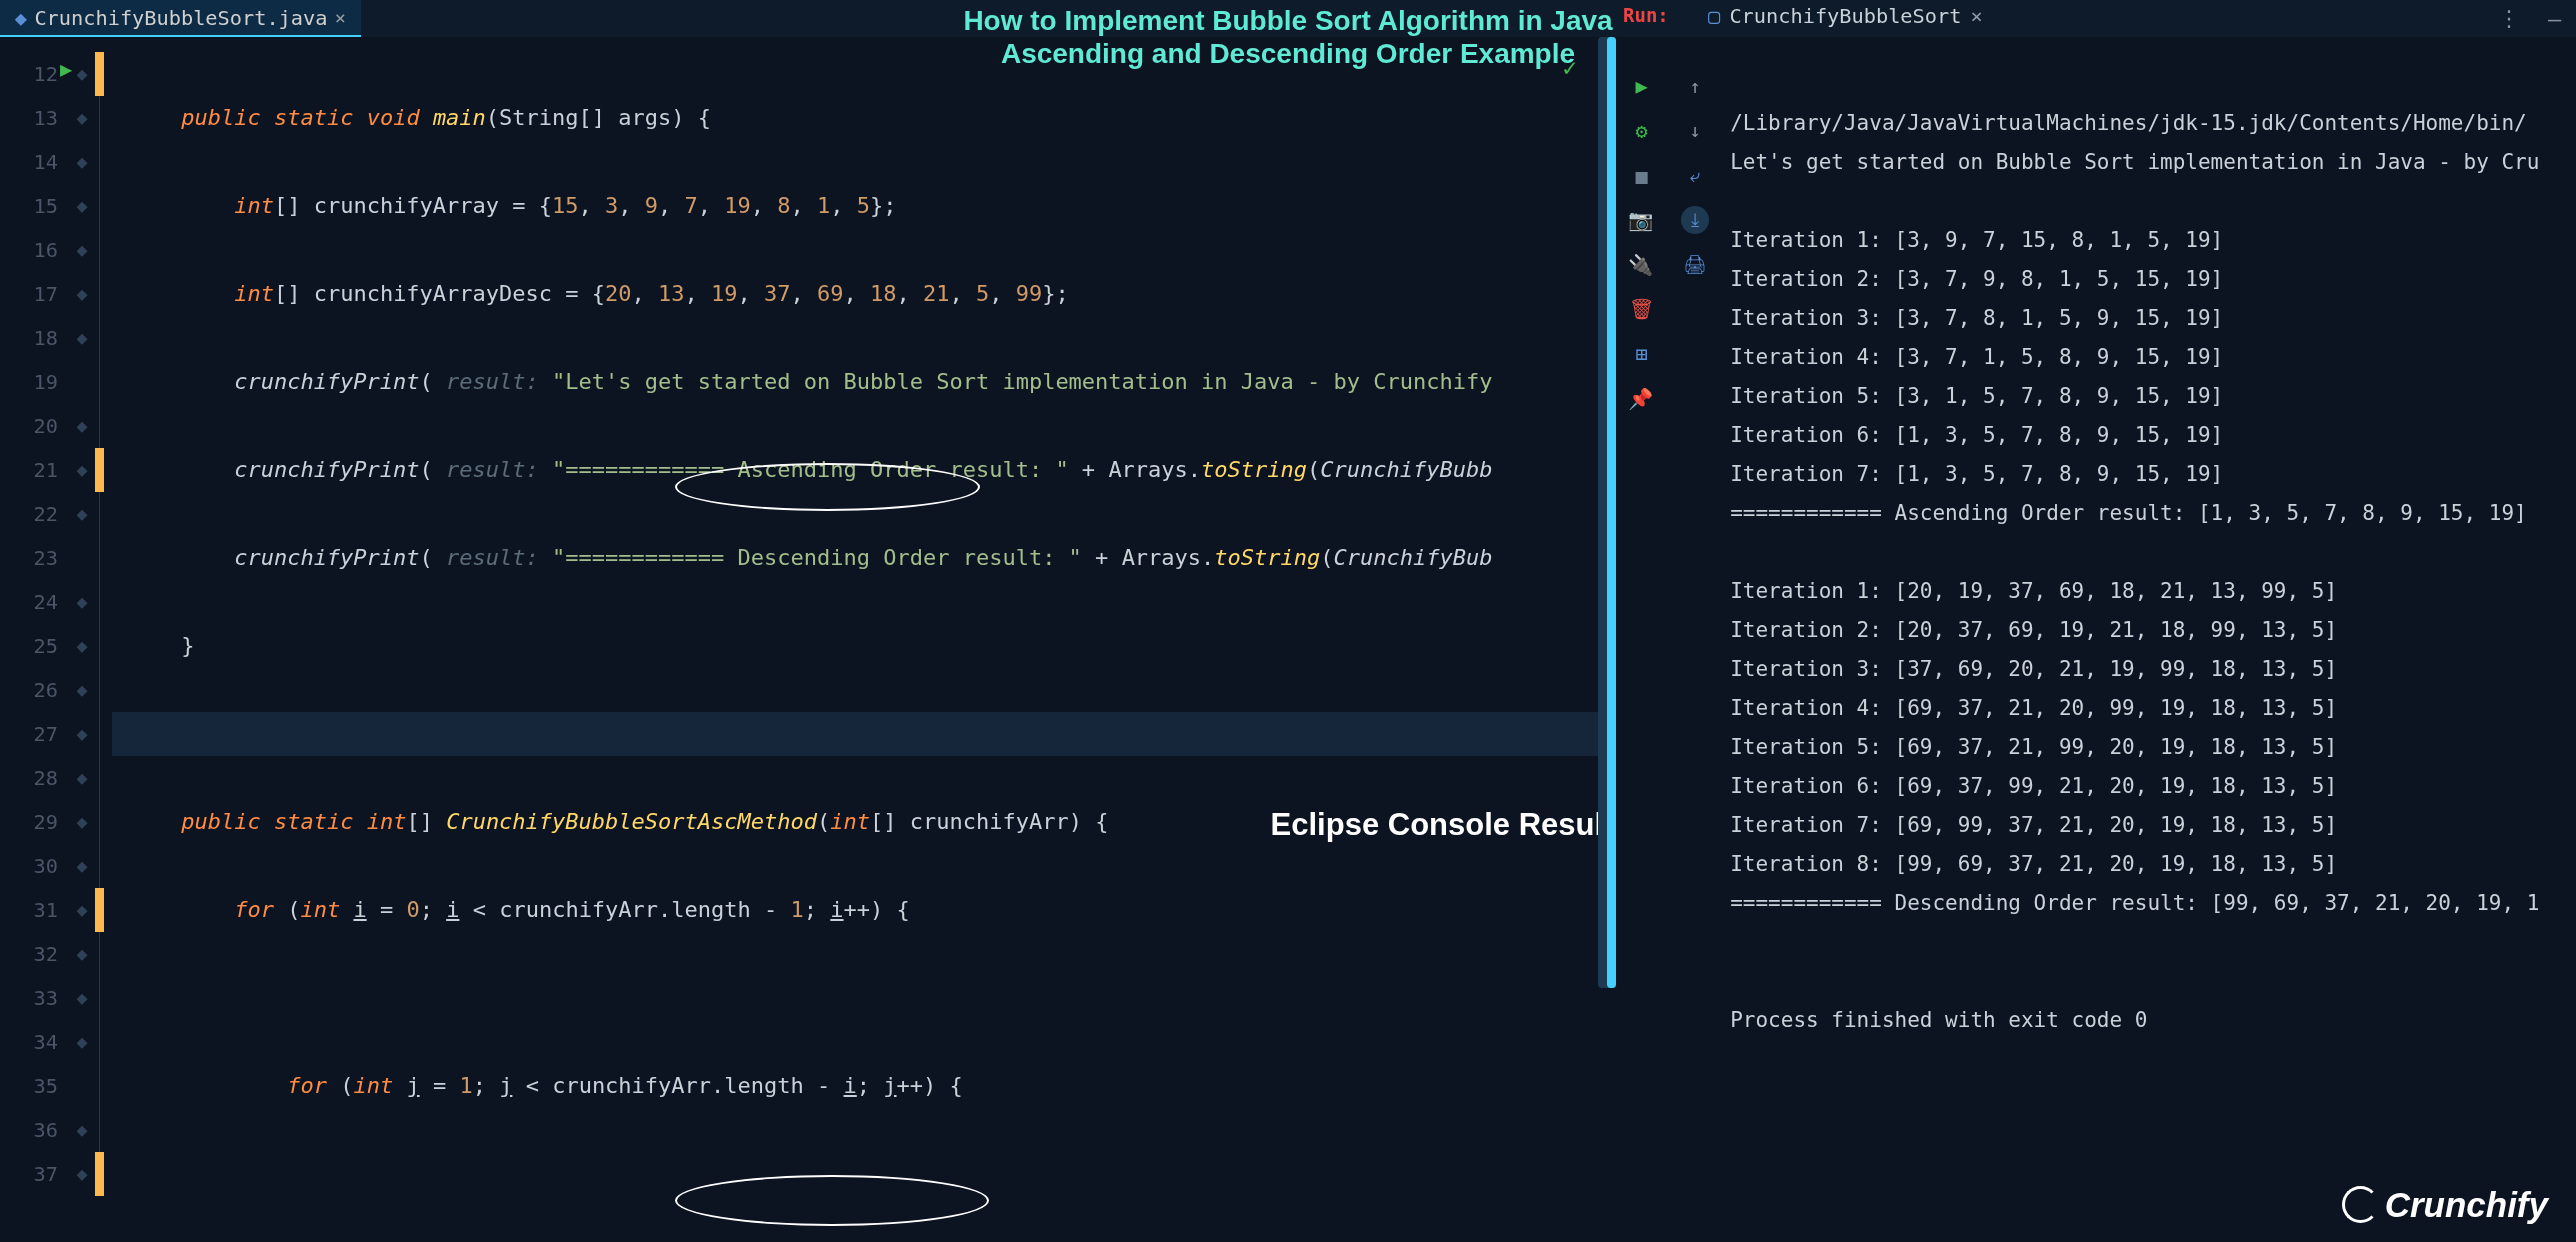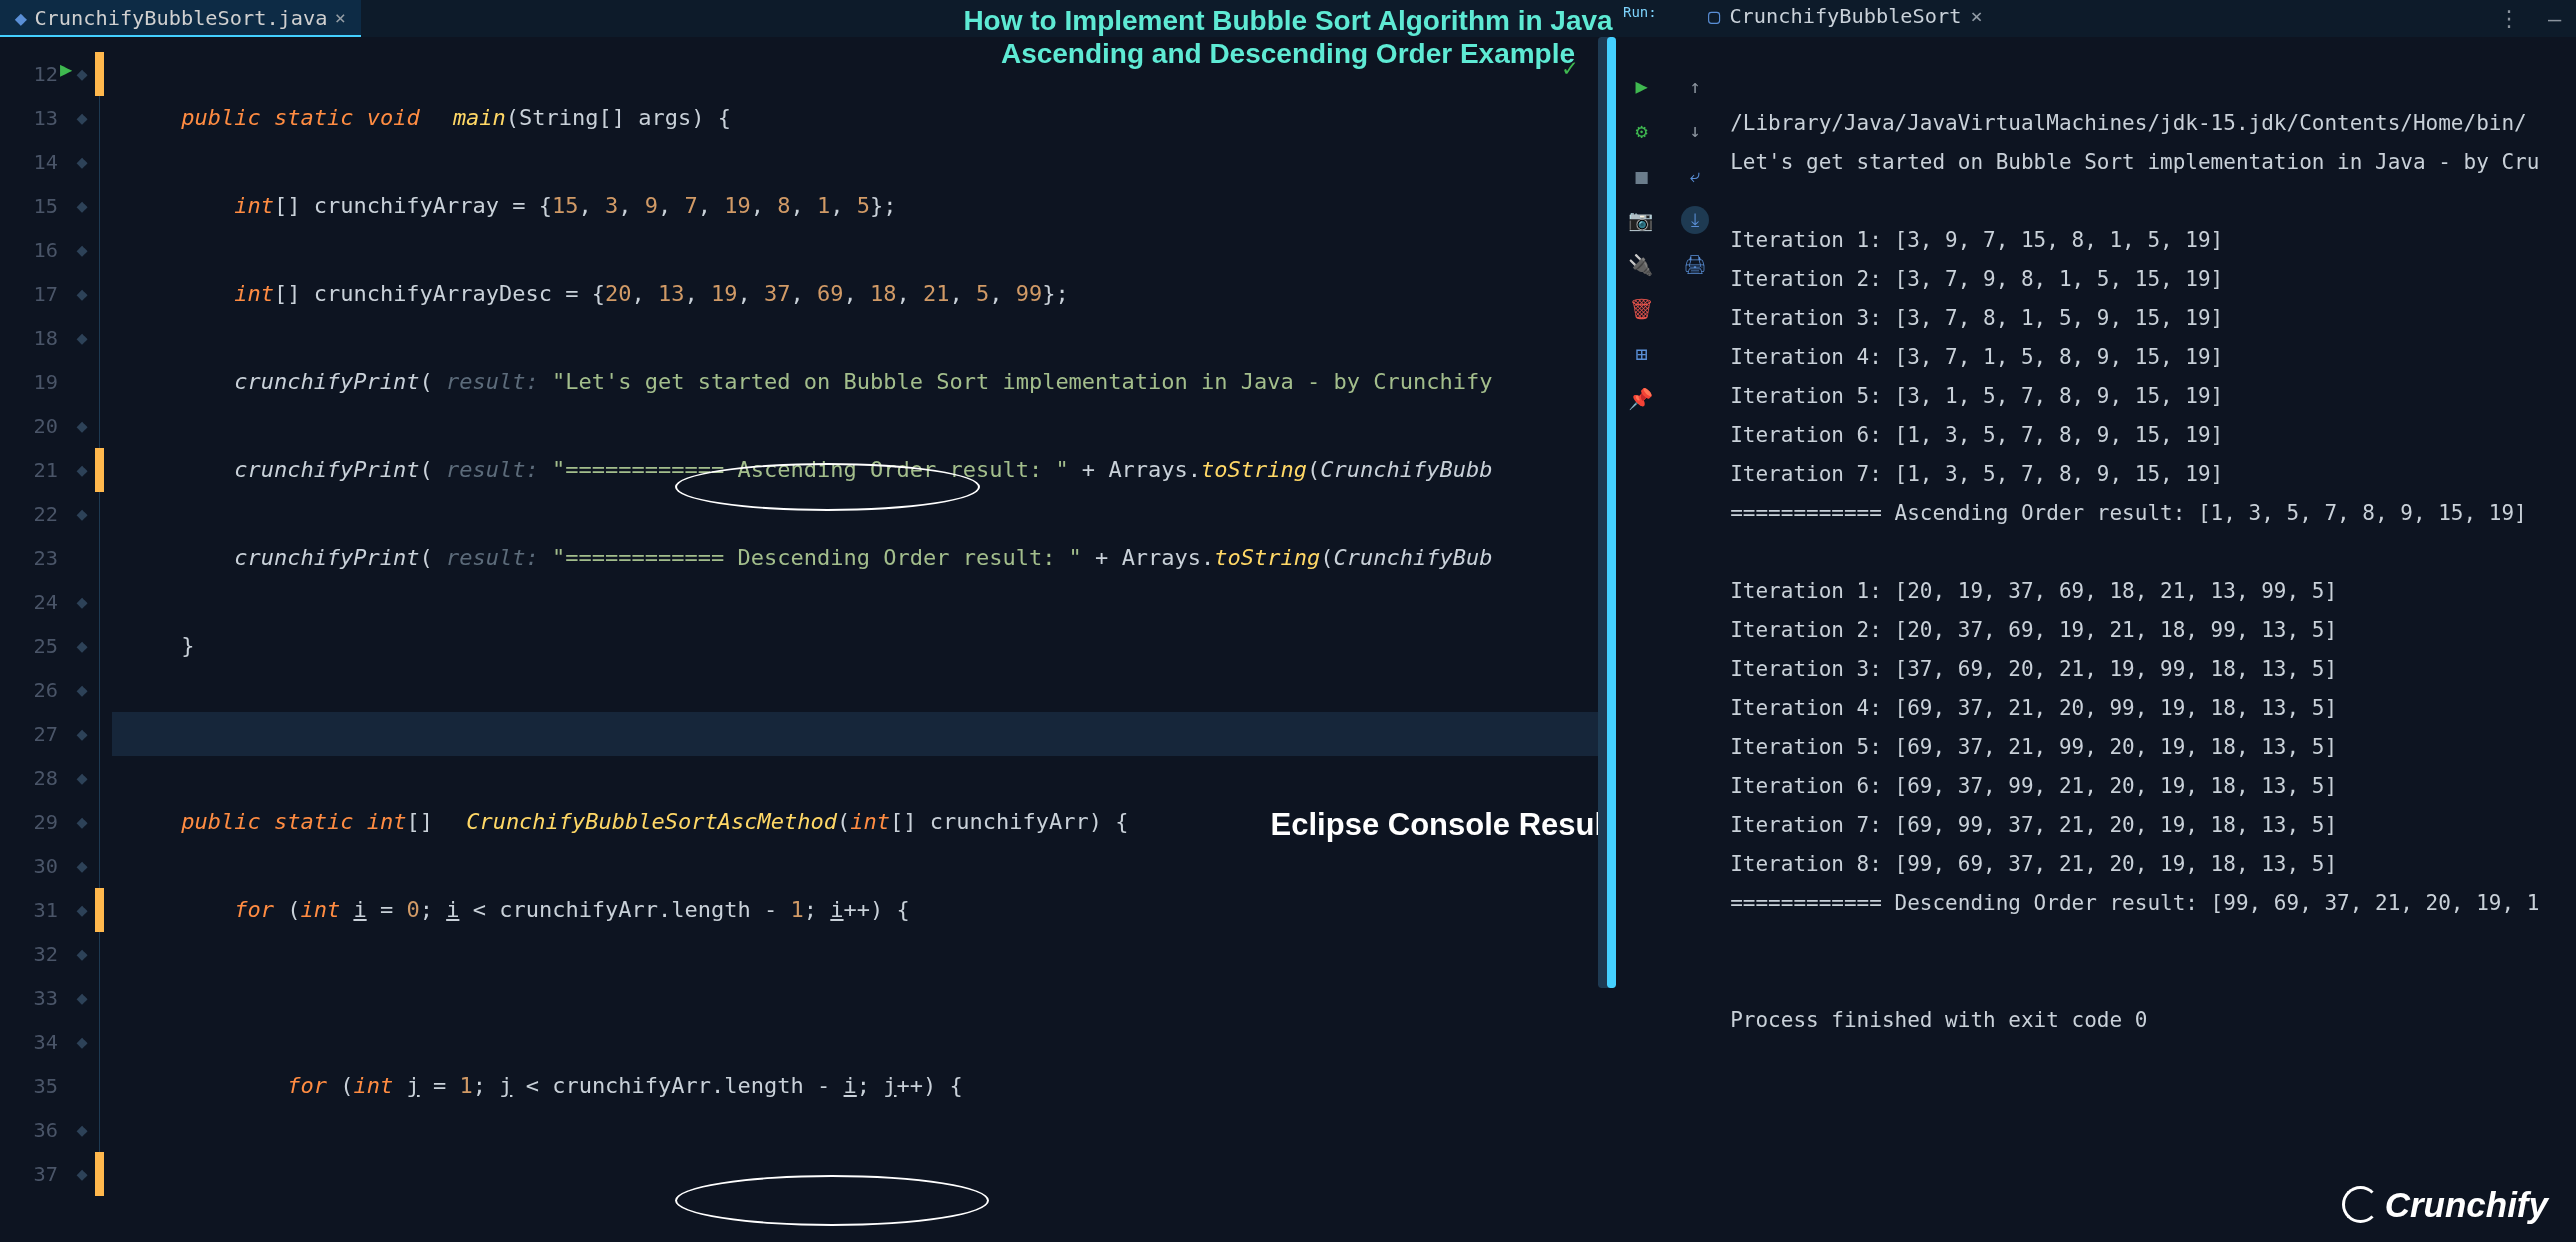--- a/index.html
+++ b/index.html
@@ -41,22 +41,23 @@
   color: #5eead4;
   font-size: 28px;
   line-height: 1.2;
   z-index: 50;
   pointer-events: none;
 }
 .run-label {
   position: absolute;
   top: 3.7px;
   left: 1623px;
-  color: #7dd3fc;
-  font-size: 14px;
+  color: #ef4444;
+  font-size: 19px;
+  font-weight: bold;
 }
 .run-tab {
   position: absolute;
   top: 3.7px;
   left: 1708px;
   display: flex;
   align-items: center;
   gap: 9.2px;
   color: #c9d1d9;
   font-size: 20.3px;
@@ -118,21 +119,21 @@
   padding-top: 14.8px;
   line-height: 44px;
   white-space: pre;
   overflow: hidden;
   position: relative;
 }
 .code .line { height: 44px; padding-left: 16.6px; position: relative; }
 .code .line.cur { background: #16263a; }
 .kw { color: #ff8c42; font-style: italic; }
 .ty { color: #ff8c42; font-style: italic; }
-.fn { color: #ffd866; font-style: italic; margin-left: 20px; }
+.fn { color: #ffd866; font-style: italic; }
 .id { color: #c9d1d9; }
 .num { color: #d19a66; }
 .str { color: #a3be8c; }
 .com { color: #6b7d8c; font-style: italic; }
 .param { color: #c9d1d9; }
 .hint { color: #5c6b7a; font-style: italic; }
 .call { color: #c9d1d9; font-style: italic; }
 .cls { color: #c9d1d9; }
 .mthd { color: #ffd866; font-style: italic; }
 .ellipse {

